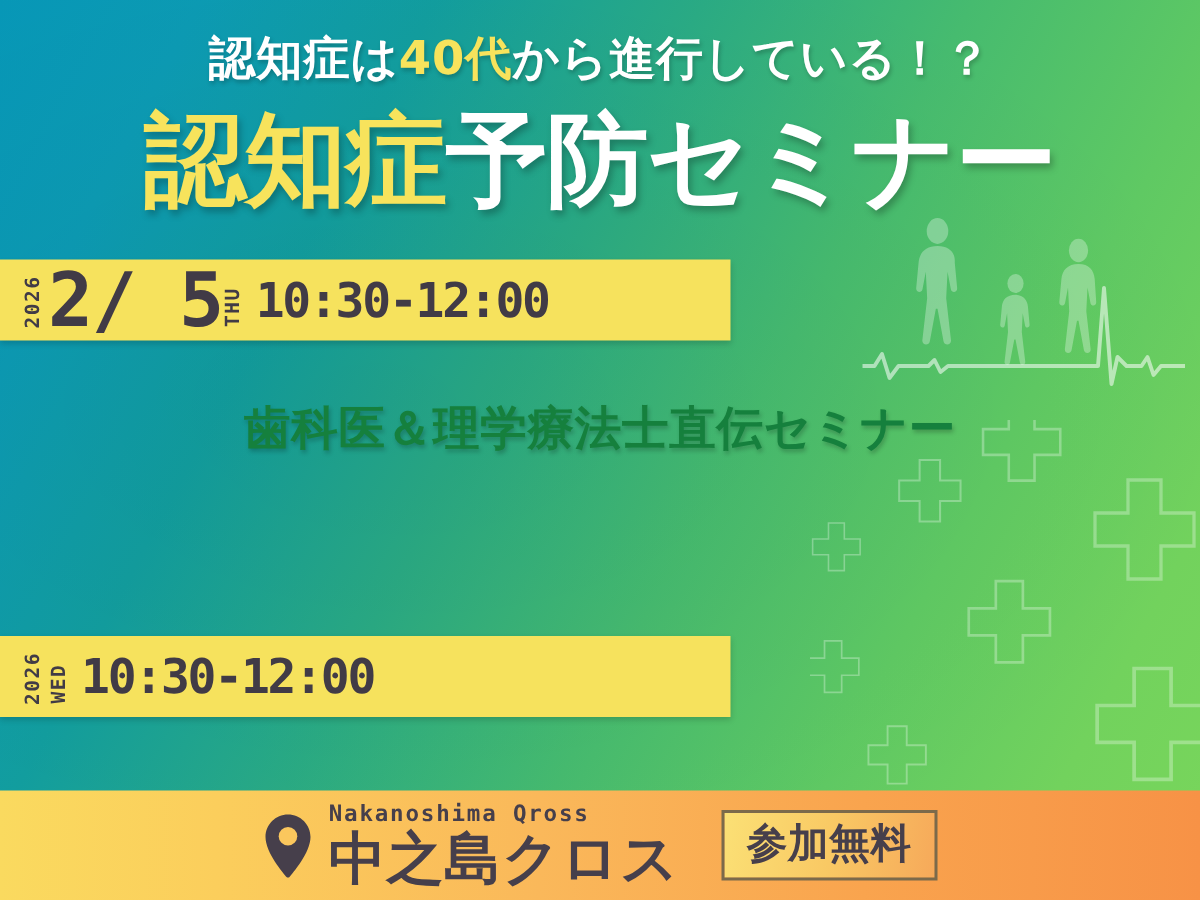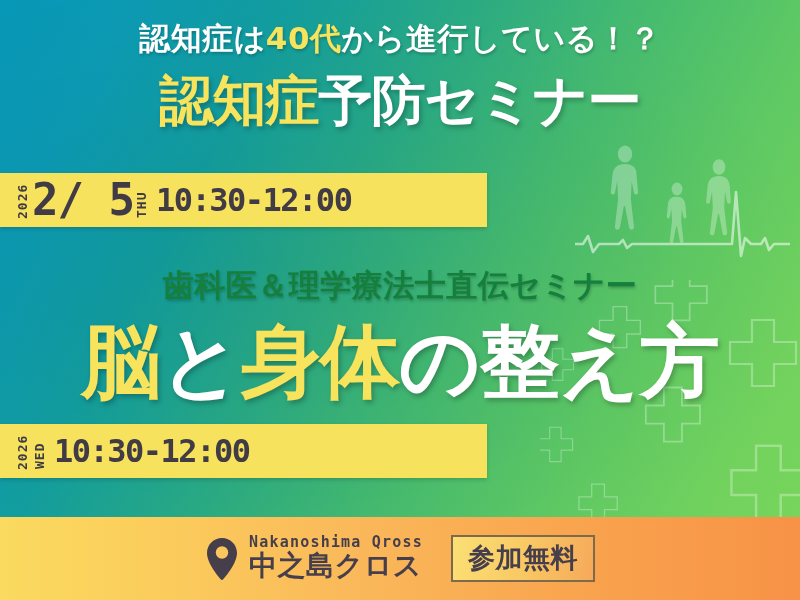--- a/index.html
+++ b/index.html
@@ -55,21 +55,21 @@
     color:#ffffff;
     text-shadow:1px 2px 3px rgba(0,0,0,0.22);
     white-space:nowrap;
   }
   .kicker .hl { color:#f7e35c; }
 
   .title-1 {
     position:absolute; top:74px; left:0; width:800px;
     text-align:center;
     font-family:"DejaVu Sans", sans-serif;
-    font-size:54px; font-weight:bold;
+    font-size:68px; font-weight:bold;
     letter-spacing:-1px;
     line-height:1;
     white-space:nowrap;
     text-shadow:2px 3px 5px rgba(0,0,0,0.25);
   }
   .title-1 .y { color:#f7e35c; }
   .title-1 .w { color:#ffffff; }
 
   
   .date-badge {
@@ -90,21 +90,21 @@
     writing-mode:vertical-rl;
     transform:rotate(180deg);
     letter-spacing:1px;
     line-height:1;
   }
   .vert.year { height:38px; margin-right:3px; }
   .vert.dow  { height:36px; margin:0 4px 0 1px; }
 
   .md {
     font-family:"DejaVu Sans Mono", monospace;
-    font-size:44px; font-weight:bold;
+    font-size:50px; font-weight:bold;
     color:#413b46;
     letter-spacing:-1px;
     line-height:1;
     white-space:pre;
   }
   .time {
     font-family:"DejaVu Sans Mono", monospace;
     font-size:32px; font-weight:bold;
     color:#413b46;
     letter-spacing:-1.5px;
@@ -134,37 +134,37 @@
     line-height:1;
     white-space:nowrap;
     text-shadow:2px 3px 5px rgba(0,0,0,0.25);
   }
   .title-2 .y { color:#f7e35c; }
   .title-2 .w { color:#ffffff; }
 
   
   .footer {
     position:absolute; left:0; bottom:0;
-    width:800px; height:83px;
+    width:800px; height:73px;
     background:linear-gradient(90deg, #fada5f 0%, #fbce5c 18%, #fab85a 45%, #f9a44e 72%, #f79246 100%);
     display:flex; align-items:center; justify-content:center;
     gap:18px;
   }
   .venue { display:flex; align-items:center; gap:10px; }
   .pin-icon { width:34px; height:44px; flex:0 0 auto; }
   .venue-text { display:flex; flex-direction:column; line-height:1; }
   .venue-en {
     font-family:"DejaVu Sans Mono", monospace;
     font-size:15px; font-weight:bold;
     color:#463f4b; letter-spacing:1.2px;
     margin-bottom:4px;
   }
   .venue-jp {
-    font-family:Liberation Mono, monospace;
-    font-size:28px; font-weight:bold;
+    font-family:Liberation Serif, serif;
+    font-size:38px; font-weight:bold;
     color:#463f4b; letter-spacing:0.5px;
   }
   .free-badge {
     margin-left:10px;
     padding:7px 15px 9px;
     border:2px solid #7b6a4b;
     background:linear-gradient(100deg, #fbe075 0%, #f9c964 50%, #f6a95a 100%);
     font-family:"DejaVu Sans", sans-serif;
     font-size:27px; font-weight:bold;
     color:#463f4b; letter-spacing:0.5px;
@@ -232,21 +232,20 @@
 
     <div class="date-badge badge-1">
       <span class="vert year">2026</span>
       <span class="md">2/ 5</span>
       <span class="vert dow">THU</span>
       <span class="time">10:30-12:00</span>
     </div>
 
     <div class="kicker-2">歯科医＆理学療法士直伝セミナー</div>
 
-    <div class="title-2"><span class="y">脳</span><span class="w">と</span><span class="y">身体</span><span class="w">の整え方</span></div>
 
     <div class="date-badge badge-2">
       <span class="vert year">2026</span>
       <span class="vert dow">WED</span>
       <span class="time">10:30-12:00</span>
     </div>
 
   </div>
 
   <div class="footer">

